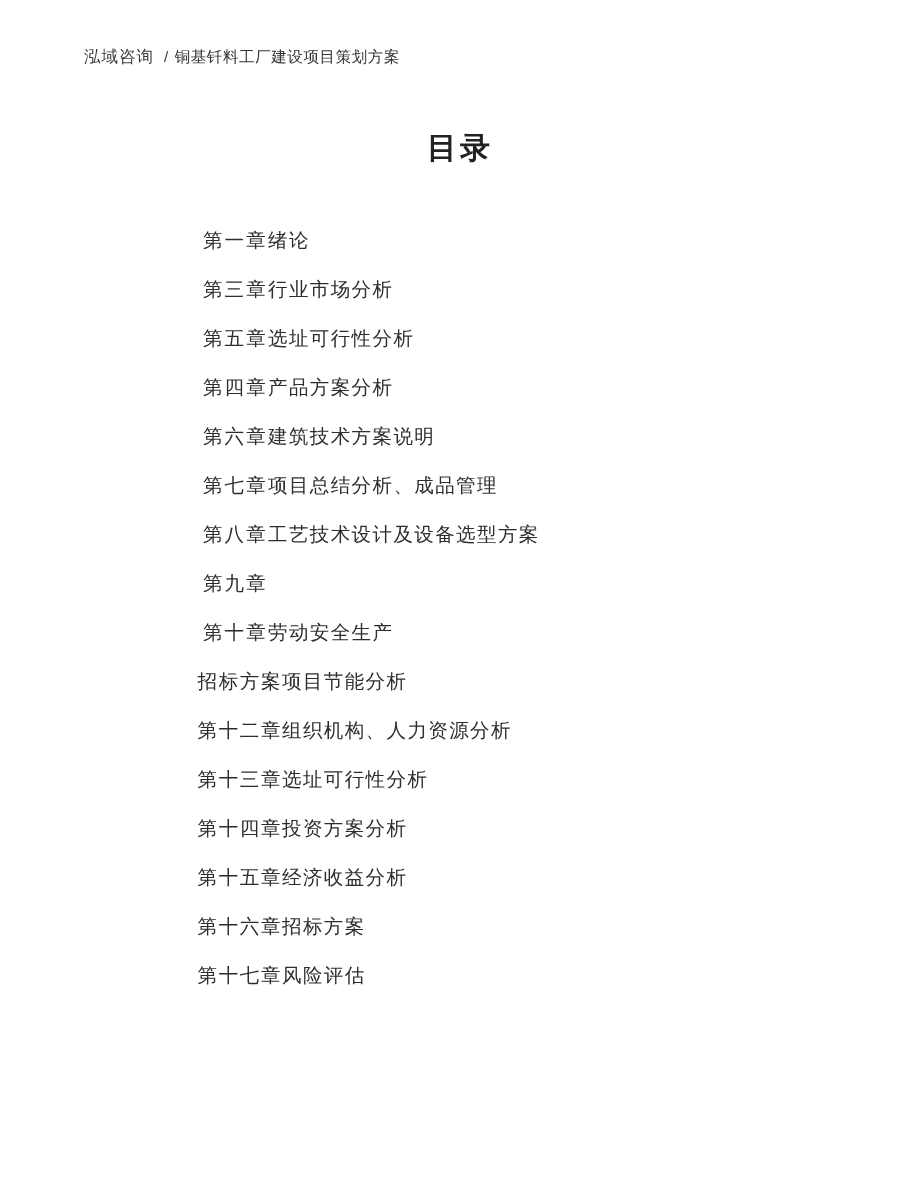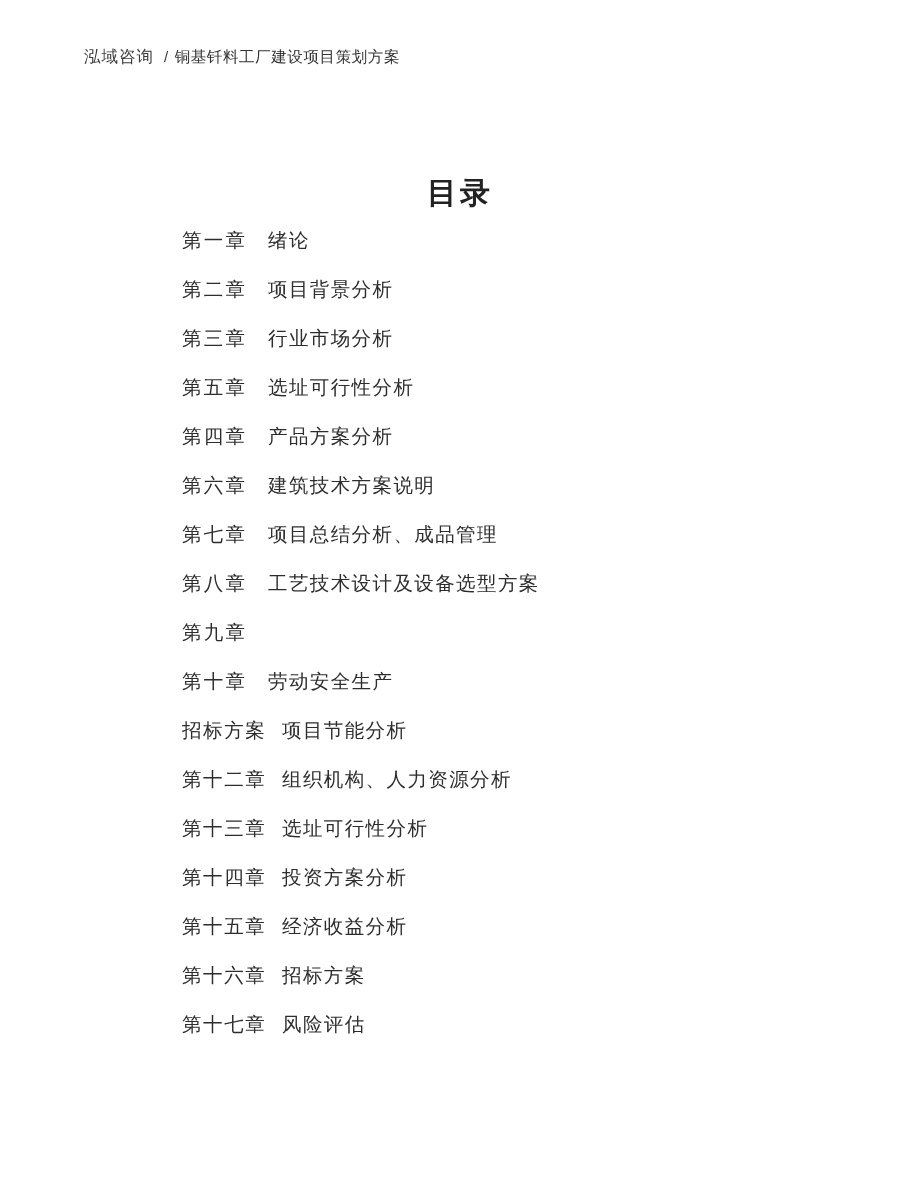--- a/index.html
+++ b/index.html
@@ -57,38 +57,38 @@
     position: absolute;
     top: 128px;
     left: 0;
     width: 920px;
     text-align: center;
     font-family: "Liberation Sans", "DejaVu Sans", sans-serif;
     font-weight: bold;
     font-size: 30px;
     letter-spacing: 3px;
     color: #222222;
-    margin-top: 45px;
   }
 
   
   .toc-list {
     position: absolute;
     top: 216px;
     left: 182px;
     width: 660px;
   }
   .toc-item {
     height: 49px;
     display: flex;
     align-items: center;
     font-size: 19.5px;
     letter-spacing: 1.2px;
     color: #2d2d2d;
     white-space: nowrap;
+    text-align: right;
   }
   .toc-item .chap {
     display: inline-block;
     min-width: 86px;
     letter-spacing: 2.2px;
   }
   .toc-item .chap.wide {
     min-width: 100px;
     letter-spacing: 1.6px;
   }
@@ -109,24 +109,20 @@
 
   <div class="toc-title">目录</div>
 
   <div class="toc-list">
 
     <div class="toc-item">
       <span class="chap">第一章</span>
       <span class="label">绪论</span>
     </div>
 
-    <div class="toc-item">
-      <span class="chap">第二章</span>
-      <span class="label">项目背景分析</span>
-    </div>
 
     <div class="toc-item">
       <span class="chap">第三章</span>
       <span class="label">行业市场分析</span>
     </div>
 
     <div class="toc-item">
       <span class="chap">第五章</span>
       <span class="label">选址可行性分析</span>
     </div>

